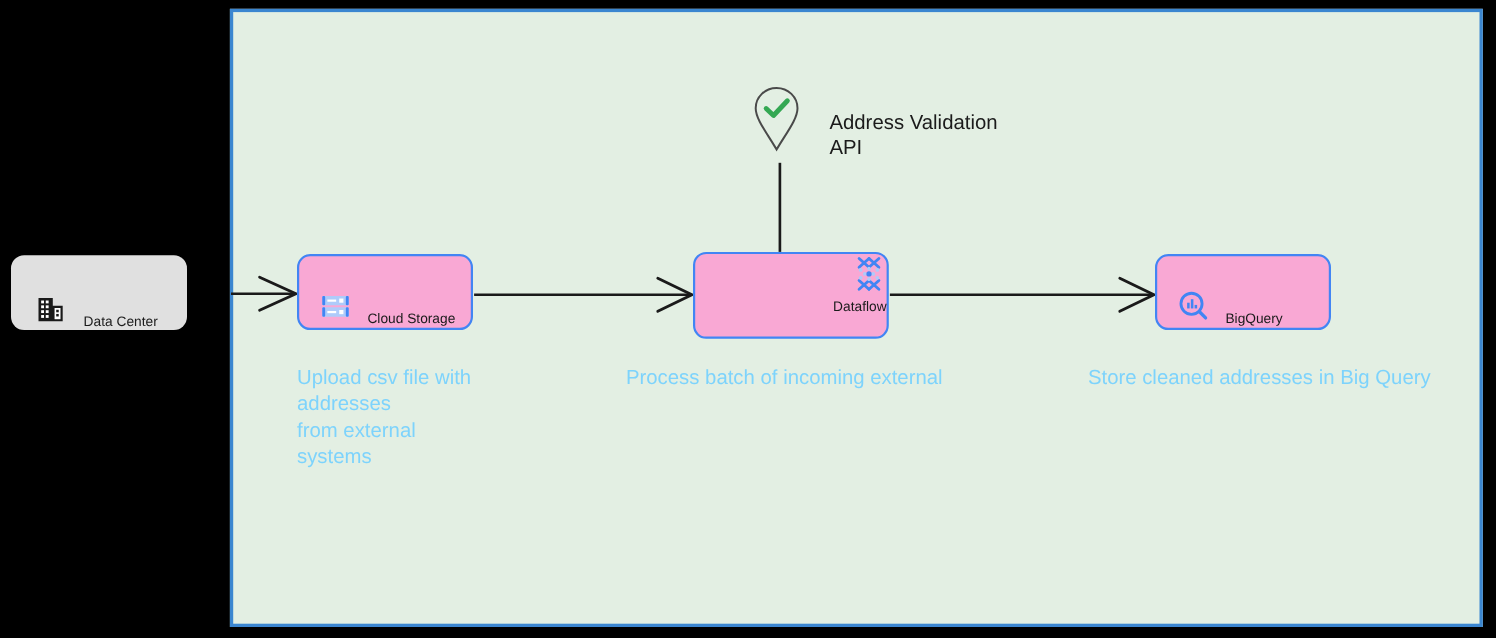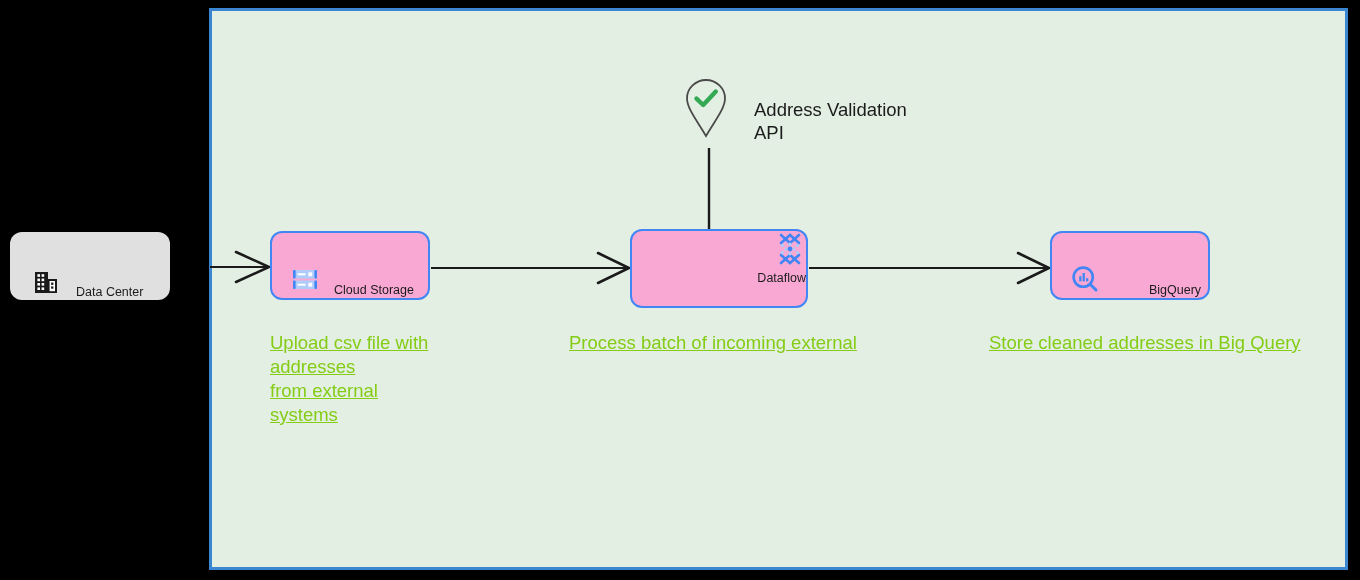--- a/index.html
+++ b/index.html
@@ -78,21 +78,20 @@
     top: 229px;
     width: 178px;
     height: 79px;
     flex-direction: column;
   }
   #node-bigquery {
     left: 1050px;
     top: 231px;
     width: 160px;
     height: 69px;
-    gap: 35px;
   }
 
   
   #node-api {
     position: absolute;
     left: 684px;
     top: 78px;
     display: flex;
     align-items: flex-end;
   }
@@ -103,23 +102,22 @@
     line-height: 23px;
     color: #1b1b1b;
     white-space: pre-line;
   }
 
   
   .caption {
     position: absolute;
     font-size: 18.5px;
     line-height: 24px;
-    color: #84cc16;
+    color: #7dd3fc;
     white-space: pre-line;
-    text-decoration: underline;
   }
   #caption-cloudstorage { left: 270px; top: 331px; width: 300px; }
   #caption-dataflow     { left: 569px; top: 331px; width: 400px; }
   #caption-bigquery     { left: 989px; top: 331px; width: 420px; }
 
   
   #connectors {
     position: absolute;
     left: 0; top: 0;
     width: 1360px; height: 580px;

